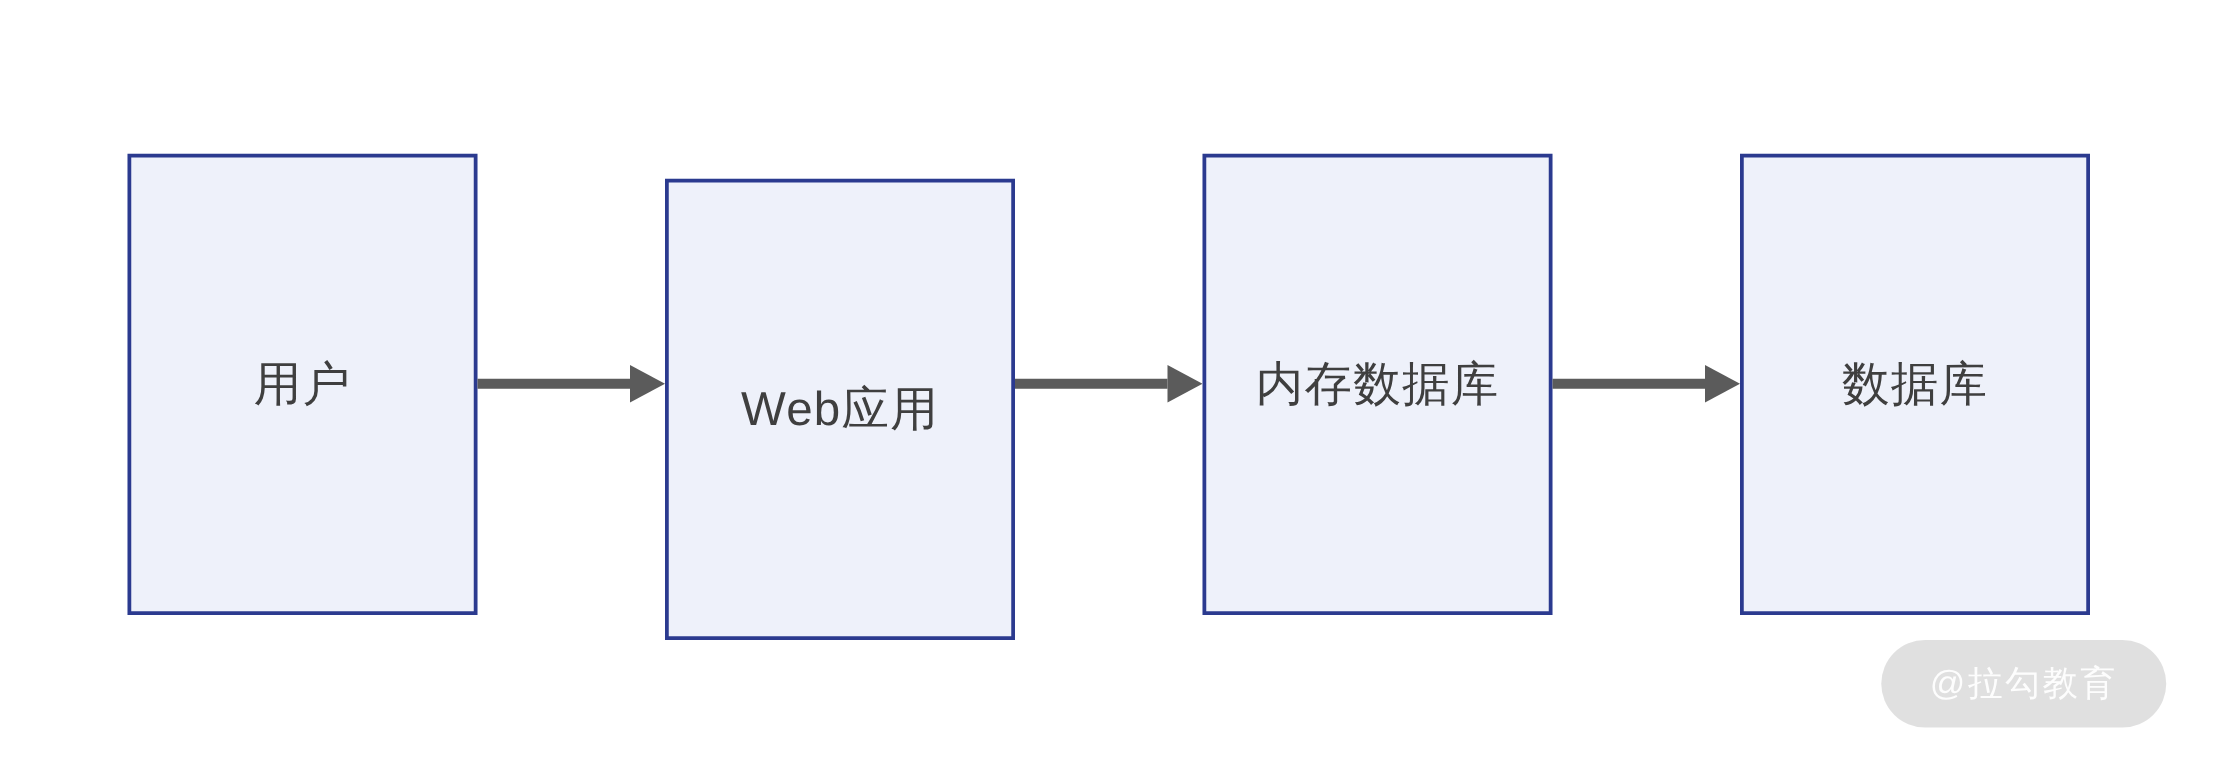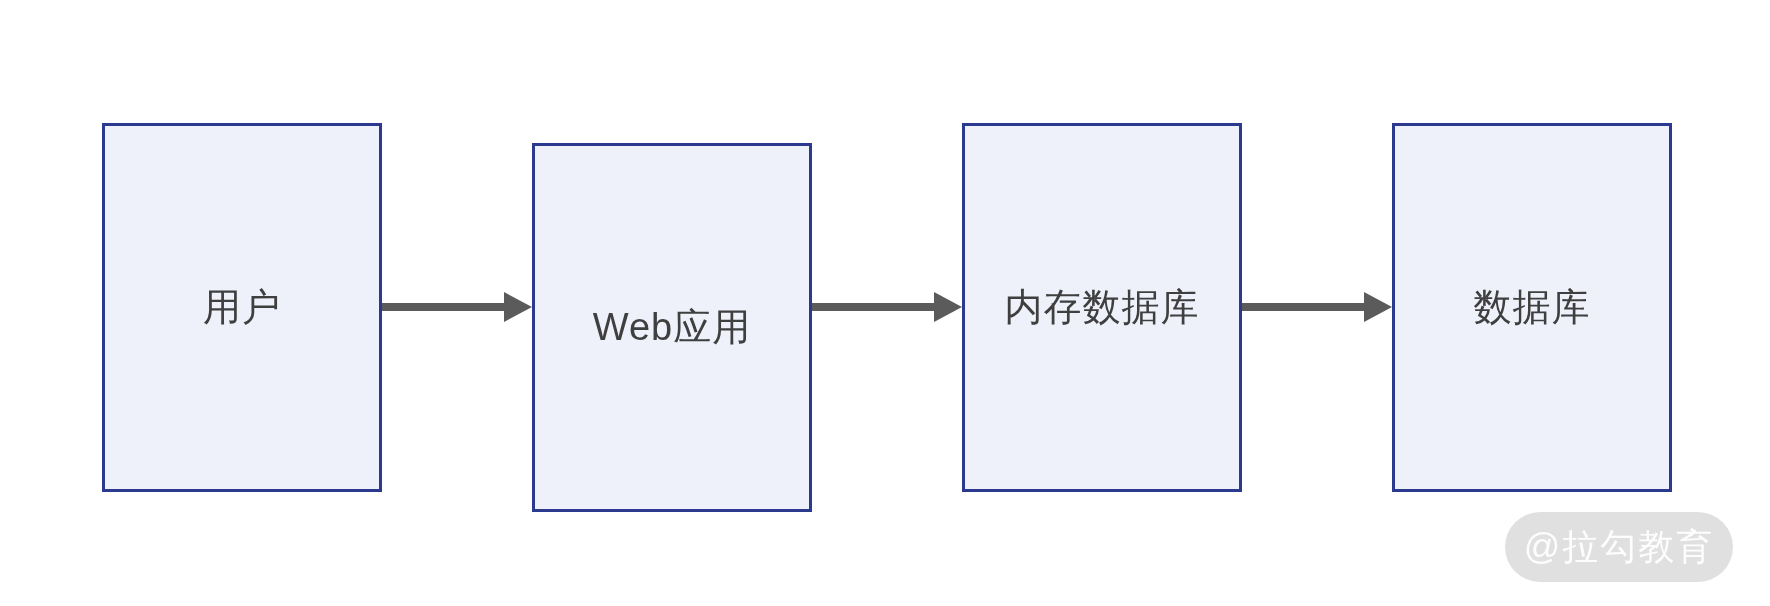--- a/index.html
+++ b/index.html
@@ -69,21 +69,21 @@
     top: 512px;
     width: 228px;
     height: 70px;
     background: rgba(0, 0, 0, 0.12);
     border-radius: 35px;
     display: flex;
     align-items: center;
     justify-content: center;
   }
   .watermark-text {
-    font-size: 36px;
+    font-size: 28px;
     color: rgba(255, 255, 255, 0.92);
     letter-spacing: 2px;
     white-space: nowrap;
   }
 </style>
 </head>
 <body>
 
 <div class="canvas">
 

